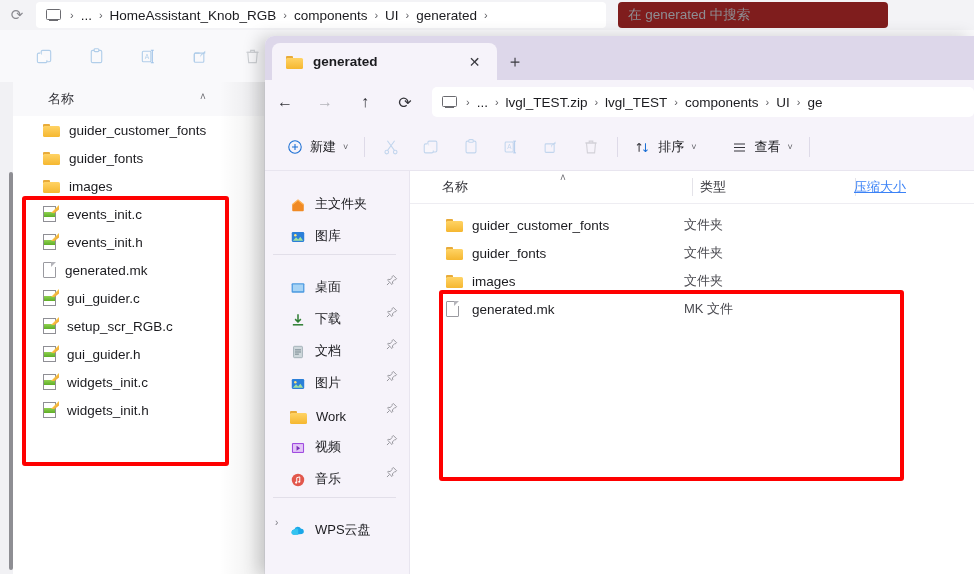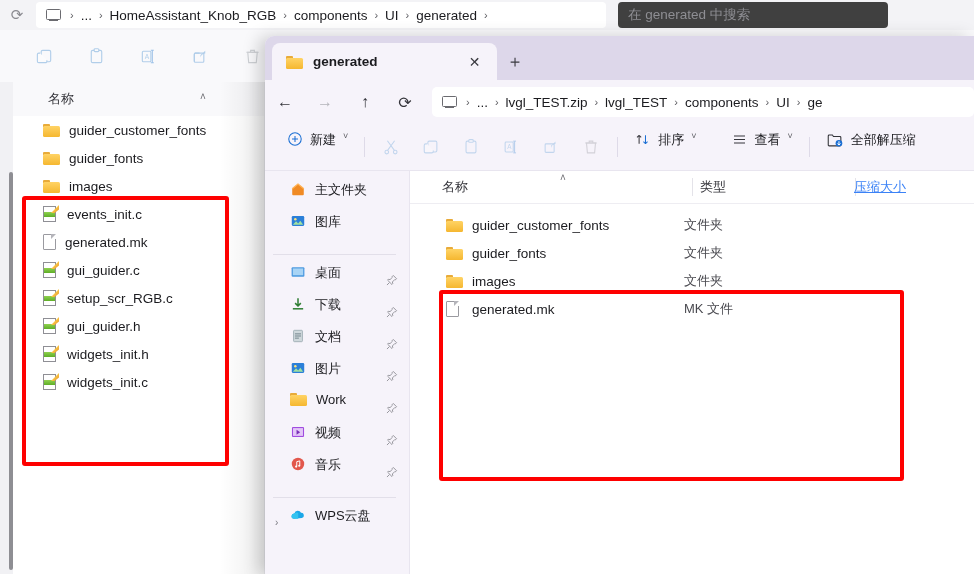--- a/index.html
+++ b/index.html
@@ -16,21 +16,21 @@
     position:absolute;left:0;top:0;width:974px;height:30px;
     background:#f3f3f6;display:flex;align-items:center;
   }
   #bg-refresh{width:34px;display:flex;align-items:center;justify-content:center;color:#8a8a90;font-size:15px;}
   #bg-crumbbox{
     height:26px;background:#ffffff;border-radius:4px;flex:0 0 auto;
     display:flex;align-items:center;padding:0 10px;margin-left:2px;
     width:570px;box-sizing:border-box;
   }
   #bg-searchbox{
-    height:26px;background:#404040;border-radius:4px;
+    height:26px;background:#7f1d1d;border-radius:4px;
     display:flex;align-items:center;padding:0 10px;margin-left:12px;
     width:270px;box-sizing:border-box;color:#8e8e93;font-size:13.5px;
   }
   .crumb{font-size:13.5px;color:#1b1b1f;white-space:nowrap;}
   .crumb-sep{font-size:11px;color:#5b5b60;margin:0 7px;}
   .pc-icon{display:inline-block;width:15px;height:13px;position:relative;margin-right:2px;}
   .pc-icon::before{content:"";position:absolute;left:0;top:0;width:13px;height:9px;border:1.3px solid #6b6b70;border-radius:1.5px;}
   .pc-icon::after{content:"";position:absolute;left:3px;top:11px;width:9px;height:1.4px;background:#6b6b70;}
 
   #bg-toolbar{
@@ -85,30 +85,30 @@
 
   #fg-addressbar{height:44px;background:#f6f3fa;display:flex;align-items:center;}
   .nav-btn{width:40px;height:40px;display:flex;align-items:center;justify-content:center;font-size:16px;color:#34343a;}
   .nav-btn.dim{color:#b4b4ba;}
   #fg-crumbbox{
     margin-left:7px;height:30px;background:#ffffff;border-radius:5px;
     display:flex;align-items:center;padding:0 10px;flex:1;overflow:hidden;
   }
 
   #fg-toolbar{height:46px;background:#f6f3fa;display:flex;align-items:center;border-bottom:1px solid #e8e5ef;}
-  .tb-item{height:32px;display:flex;border-radius:5px;padding:0 9px;margin:0 1px;}
+  .tb-item{height:32px;display:flex;align-items:center;border-radius:5px;padding:0 9px;margin:0 1px;}
   .tb-item .tl{font-size:13px;color:#1b1b1f;margin-left:7px;}
   .tb-item .car{font-size:9px;color:#5b5b60;margin-left:7px;}
   .tb-icon{width:40px;height:32px;display:flex;align-items:center;justify-content:center;}
   .tb-icon.dim{opacity:.33;}
   .tb-div{width:1px;height:20px;background:#dedae8;margin:0 6px;}
 
   #fg-body{display:flex;height:404px;background:#ffffff;}
   #fg-nav{width:145px;background:#f6f3fa;padding-top:10px;position:relative;overflow:hidden;}
-  .nav-row{height:32px;display:flex;align-items:flex-start;padding-left:25px;position:relative;}
+  .nav-row{height:32px;display:flex;align-items:flex-end;padding-left:25px;position:relative;}
   .nav-row .nlbl{font-size:13px;color:#1b1b1f;margin-left:9px;white-space:nowrap;}
   .nav-row .pin{position:absolute;right:12px;top:9px;}
   .nav-sep{height:1px;background:#e2dfe9;margin:9px 14px 9px 8px;}
   .nav-chev{position:absolute;left:10px;top:10px;font-size:10px;color:#7a7a80;}
   #fg-nav-div{position:absolute;right:0;top:0;width:1px;height:404px;background:#e8e5ef;}
 
   #fg-content{flex:1;background:#ffffff;position:relative;}
   #fg-colhdr{height:32px;display:flex;align-items:center;border-bottom:1px solid #eeedf2;position:relative;background:#ffffff;}
   .ch{font-size:13px;color:#34343a;position:absolute;}
   .ch-div{position:absolute;top:7px;width:1px;height:18px;background:#e4e3e9;}
@@ -228,20 +228,28 @@
       </div>
     <div class="bg-row">
         <span class="code-ic">
           <span class="pg"></span>
           <span class="gr"></span>
           <span class="pen"></span>
         </span>
         <span class="nm">events_init.c</span>
       </div>
     <div class="bg-row">
+        <span class="code-ic">
+          <span class="pg"></span>
+          <span class="gr"></span>
+          <span class="pen"></span>
+        </span>
+        <span class="nm">events_init.h</span>
+      </div>
+    <div class="bg-row">
         <span class="doc-ic"></span>
         <span class="nm">generated.mk</span>
       </div>
     <div class="bg-row">
         <span class="code-ic">
           <span class="pg"></span>
           <span class="gr"></span>
           <span class="pen"></span>
         </span>
         <span class="nm">gui_guider.c</span>
@@ -261,29 +269,29 @@
           <span class="pen"></span>
         </span>
         <span class="nm">gui_guider.h</span>
       </div>
     <div class="bg-row">
         <span class="code-ic">
           <span class="pg"></span>
           <span class="gr"></span>
           <span class="pen"></span>
         </span>
+        <span class="nm">widgets_init.c</span>
+      </div>
+    <div class="bg-row">
+        <span class="code-ic">
+          <span class="pg"></span>
+          <span class="gr"></span>
+          <span class="pen"></span>
+        </span>
         <span class="nm">widgets_init.h</span>
-      </div>
-    <div class="bg-row">
-        <span class="code-ic">
-          <span class="pg"></span>
-          <span class="gr"></span>
-          <span class="pen"></span>
-        </span>
-        <span class="nm">widgets_init.c</span>
       </div>
   </div>
 
   <div id="bg-shadowcol"></div>
   <div id="bg-edge-right"></div>
 </div>
 
 <div class="redbox" style="left:22px;top:196px;width:199px;height:262px;"></div>
 
 <div id="fg-window">
@@ -381,28 +389,20 @@
     </div>
     <div style="width:14px"></div>
     <div class="tb-item">
       <svg width="17" height="17" viewBox="0 0 20 20">
           <path d="M3.5 6h13M3.5 10h13M3.5 14h13" stroke="#34343a" stroke-width="1.2"></path>
         </svg>
       <span class="tl">查看</span>
       <span class="car">˅</span>
     </div>
     <div class="tb-div"></div>
-    <div class="tb-item">
-      <svg width="18" height="18" viewBox="0 0 20 20">
-          <path d="M2.5 5.5a1 1 0 0 1 1-1h3.6l1.2 1.6h7.2a1 1 0 0 1 1 1v8.4a1 1 0 0 1-1 1h-12a1 1 0 0 1-1-1z" fill="none" stroke="#34343a" stroke-width="1.2"></path>
-          <circle cx="14.4" cy="13.6" r="3.7" fill="#1b6fd4"></circle>
-          <path d="M14.4 11.4v4.2M12.7 13.9l1.7 1.7 1.7-1.7" stroke="#fff" stroke-width="1.1" fill="none"></path>
-        </svg>
-      <span class="tl">全部解压缩</span>
-    </div>
   </div>
 
   <div id="fg-body">
 
     <div id="fg-nav">
       <div class="nav-row">
         <svg width="16" height="16" viewBox="0 0 18 18">
             <path d="M2.5 8.4L9 3l6.5 5.4V15a1 1 0 0 1-1 1h-11a1 1 0 0 1-1-1z" fill="#f08a24"></path>
             <path d="M9 2.4l7 5.8-.9 1.1L9 4.2 2.9 9.3 2 8.2z" fill="#ffb457"></path>
           </svg>

